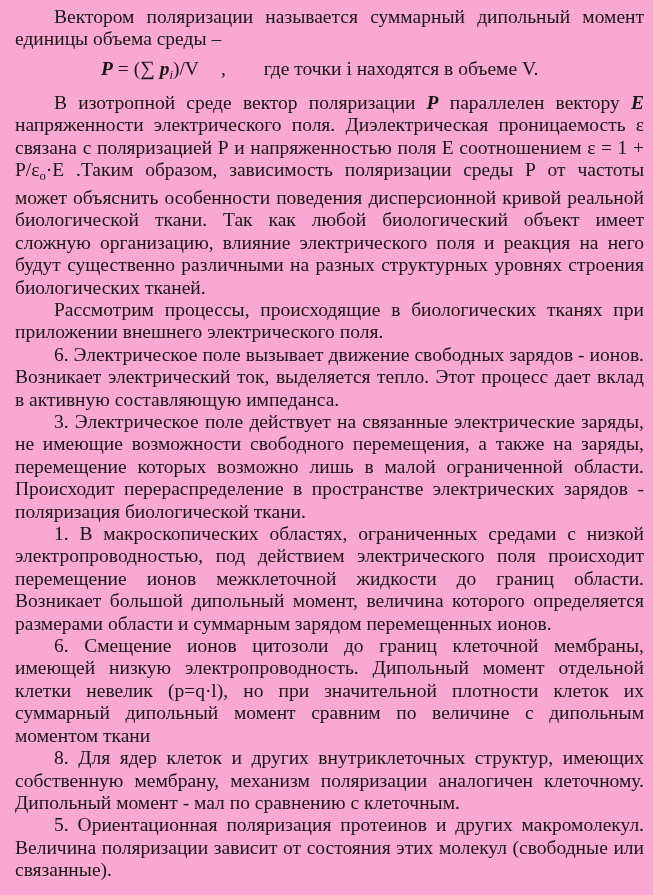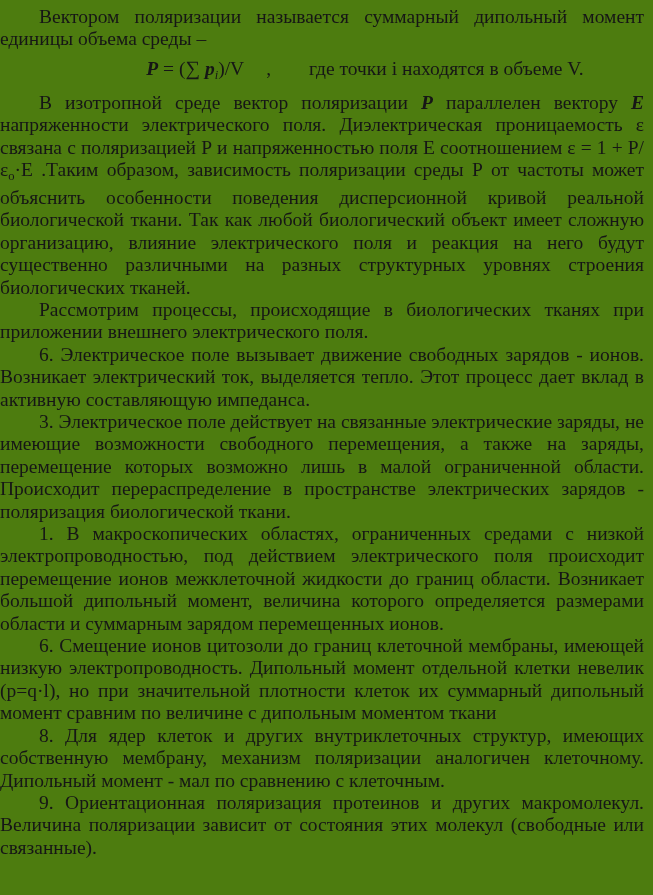--- a/index.html
+++ b/index.html
@@ -4,36 +4,36 @@
 <style>
   html, body {
     margin: 0;
     padding: 0;
     background: #ffffff;
   }
   .page {
     box-sizing: border-box;
     width: 653px;
     height: 895px;
-    padding: 6px 9px 0 0;
+    padding: 6px 9px 0 15px;
     overflow: hidden;
-    background: #4d7c0f;
+    background: #f9a8d4;
     color: #161616;
     font-family: "Liberation Serif", "DejaVu Serif", serif;
     font-size: 19.5px;
     line-height: 22.4px;
   }
   .para {
     margin: 0;
     text-align: justify;
     text-indent: 39px;
   }
   .formula-line {
     margin: 6px 0 6px 86px;
-    text-align: center;
+    text-align: left;
     text-indent: 0;
     white-space: nowrap;
   }
   .bi {
     font-weight: bold;
     font-style: italic;
   }
   .sum {
     font-size: 1.05em;
   }
@@ -70,15 +70,15 @@
 
   <p class="para">3. Электрическое поле действует на связанные электрические заряды, не имеющие возможности свободного перемещения, а также на заряды, перемещение которых возможно лишь в малой ограниченной области. Происходит перераспределение в пространстве электрических зарядов - поляризация биологической ткани.</p>
 
 
   <p class="para">1. В макроскопических областях, ограниченных средами с низкой электропроводностью, под действием электрического поля происходит перемещение  ионов межклеточной жидкости до границ области. Возникает большой дипольный момент, величина которого определяется размерами области и суммарным зарядом перемещенных ионов.</p>
 
   <p class="para">6. Смещение ионов цитозоли до границ клеточной мембраны, имеющей низкую электропроводность. Дипольный момент отдельной клетки невелик (p=q·l), но при значительной плотности клеток их суммарный дипольный момент сравним по величине с дипольным моментом ткани</p>
 
   <p class="para">8. Для ядер клеток и других внутриклеточных структур, имеющих собственную мембрану, механизм поляризации аналогичен клеточному. Дипольный момент - мал по сравнению с клеточным.</p>
 
-  <p class="para">9.  Ориентационная поляризация протеинов и других макромолекул. Величина поляризации зависит от состояния этих молекул (свободные или связанные).</p>
+  <p class="para">5.  Ориентационная поляризация протеинов и других макромолекул. Величина поляризации зависит от состояния этих молекул (свободные или связанные).</p>
 
 </main>
 
 </body></html>

